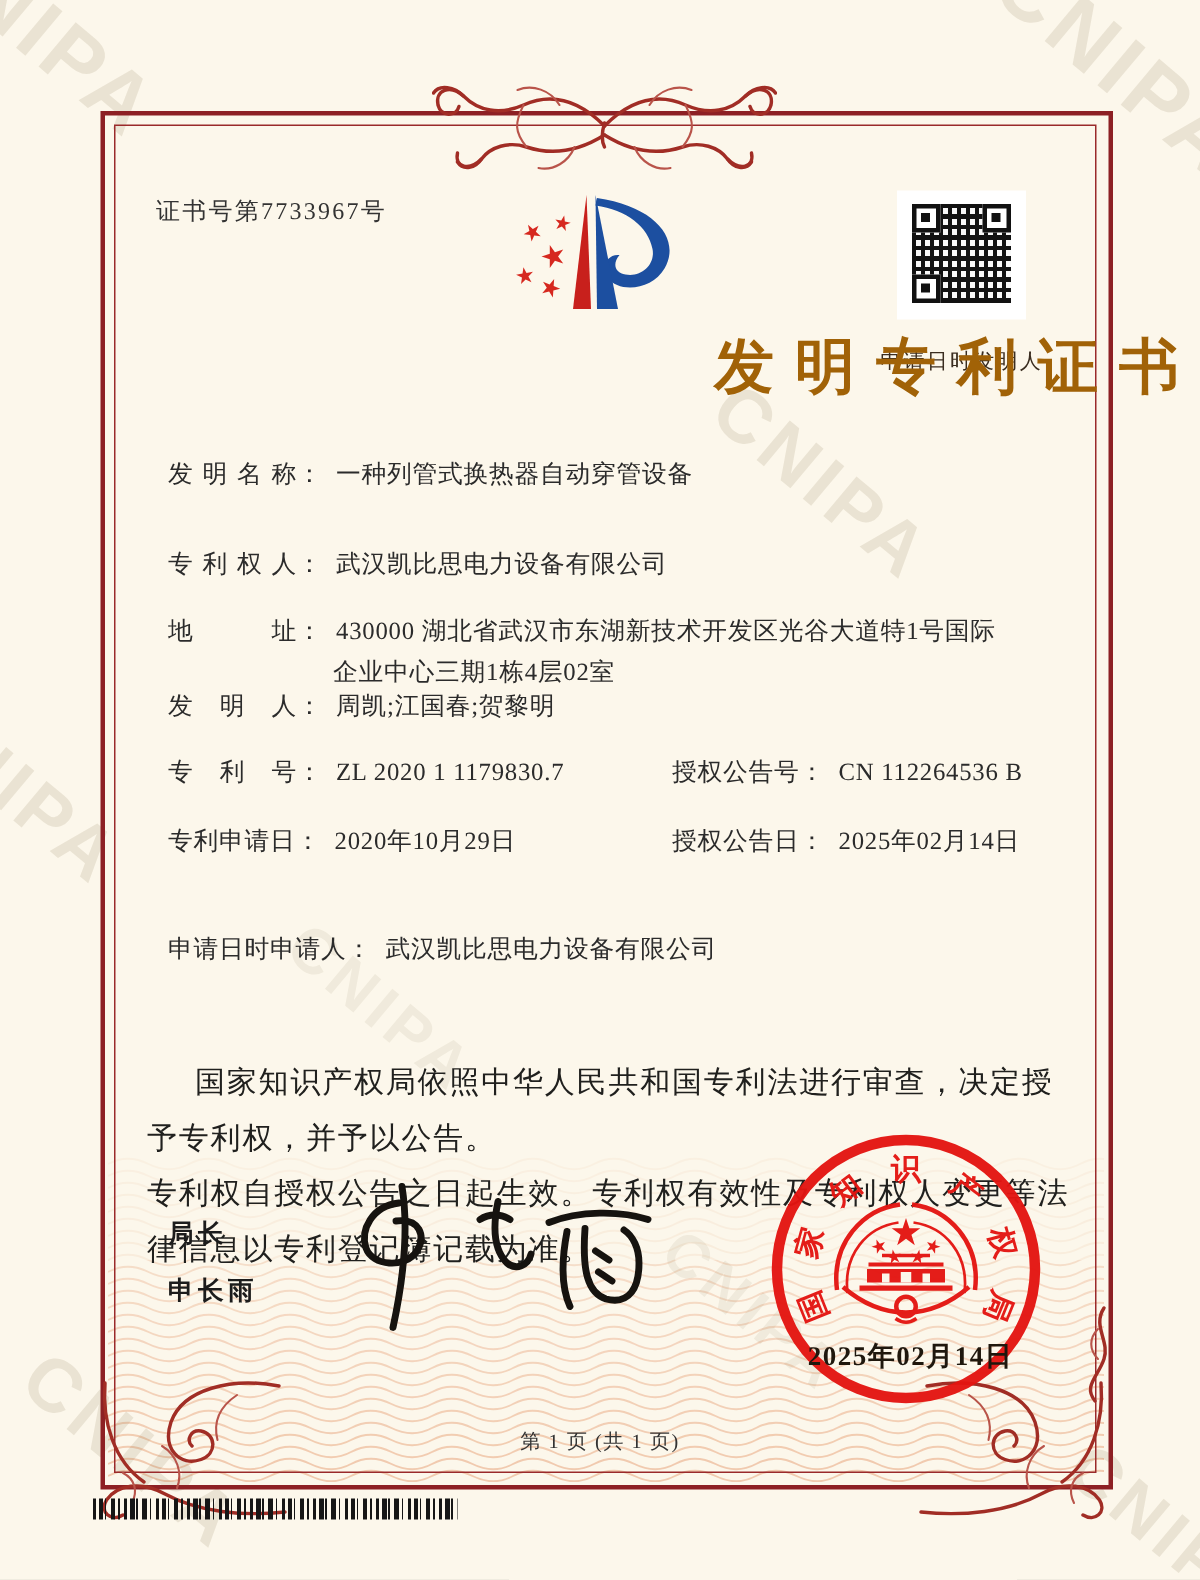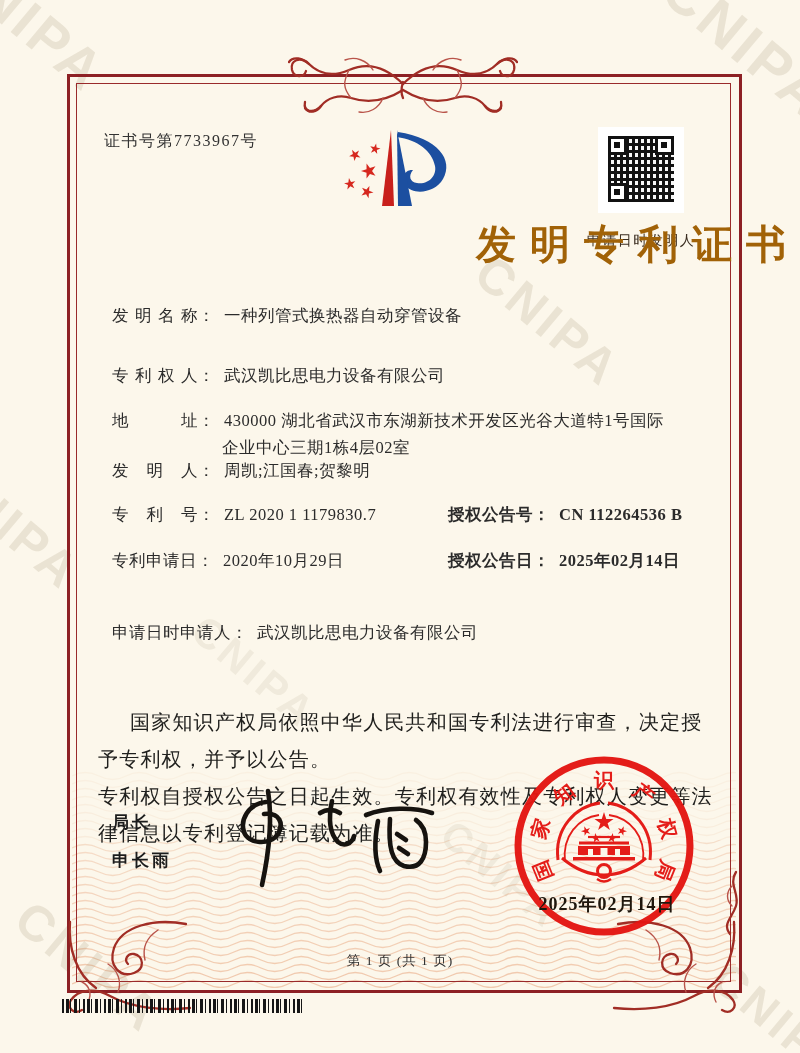--- a/index.html
+++ b/index.html
@@ -27,21 +27,21 @@
   .qf.tl{left:0;top:0}.qf.tr{right:0;top:0}.qf.bl{left:0;bottom:0}
   .qr-caption{left:586px;top:232px;width:110px;text-align:center;font-size:14px;letter-spacing:1.5px;
       color:#3a2d20;z-index:4;}
   .title{left:0;top:217px;width:800px;text-align:right;font-size:40px;font-weight:bold;color:#a16207;
       letter-spacing:14px;text-indent:14px;z-index:4;}
   
   .row{position:absolute;left:112px;font-size:16.5px;color:#2b2b2b;letter-spacing:.5px;z-index:4;white-space:nowrap;}
   .row .lab{display:inline-block;width:86px;text-align:justify;text-align-last:justify;}
   .row .lab.auto{width:auto;text-align-last:auto;}
   .row .val{margin-left:9px;}
-  .row.col2{left:448px;font-weight:bold;}
+  .row.col2{left:448px;}
   
   .statement{left:98px;top:704px;width:618px;font-size:20px;line-height:37px;color:#20201e;
       letter-spacing:1.2px;z-index:4;}
   .statement .l1{text-indent:32px;}
   
   .officer{left:112px;top:804px;z-index:5;font-family:"Liberation Sans",sans-serif;
       font-size:17px;font-weight:600;letter-spacing:3px;color:#1c1c1c;line-height:38px;}
   .signature{left:228px;top:786px;z-index:5;}
   
   .seal{left:512px;top:754px;z-index:5;opacity:.96;}

